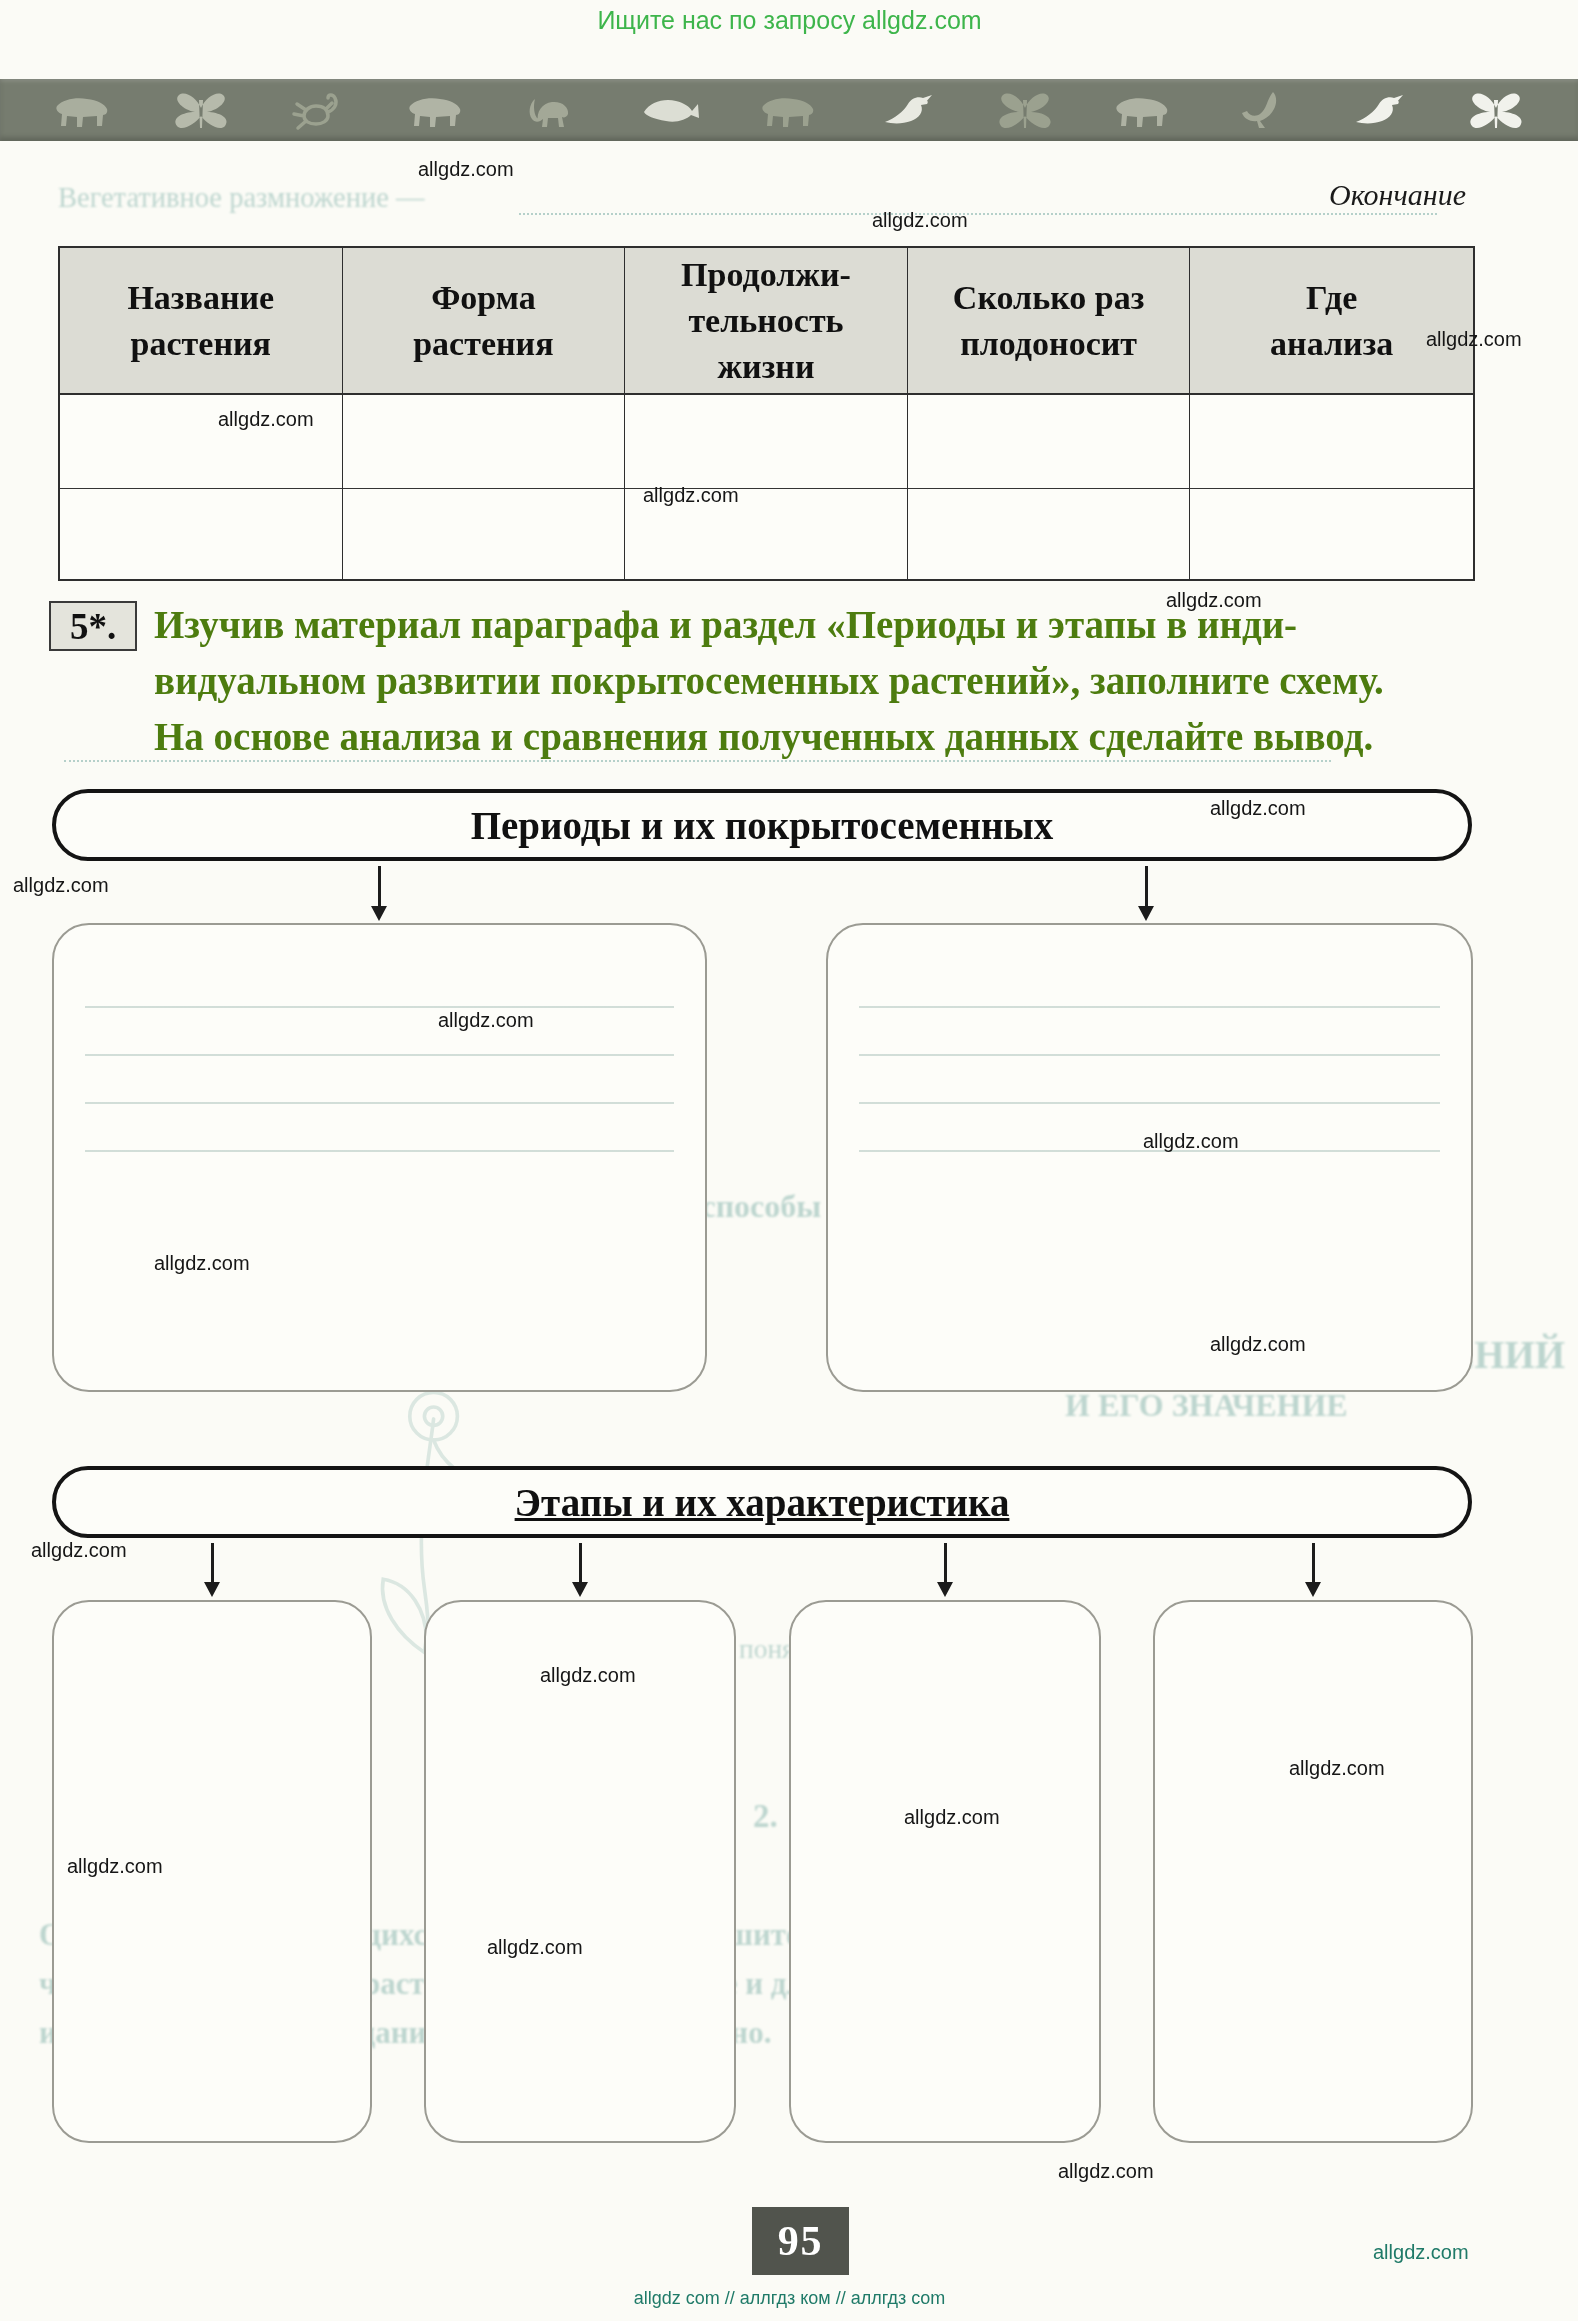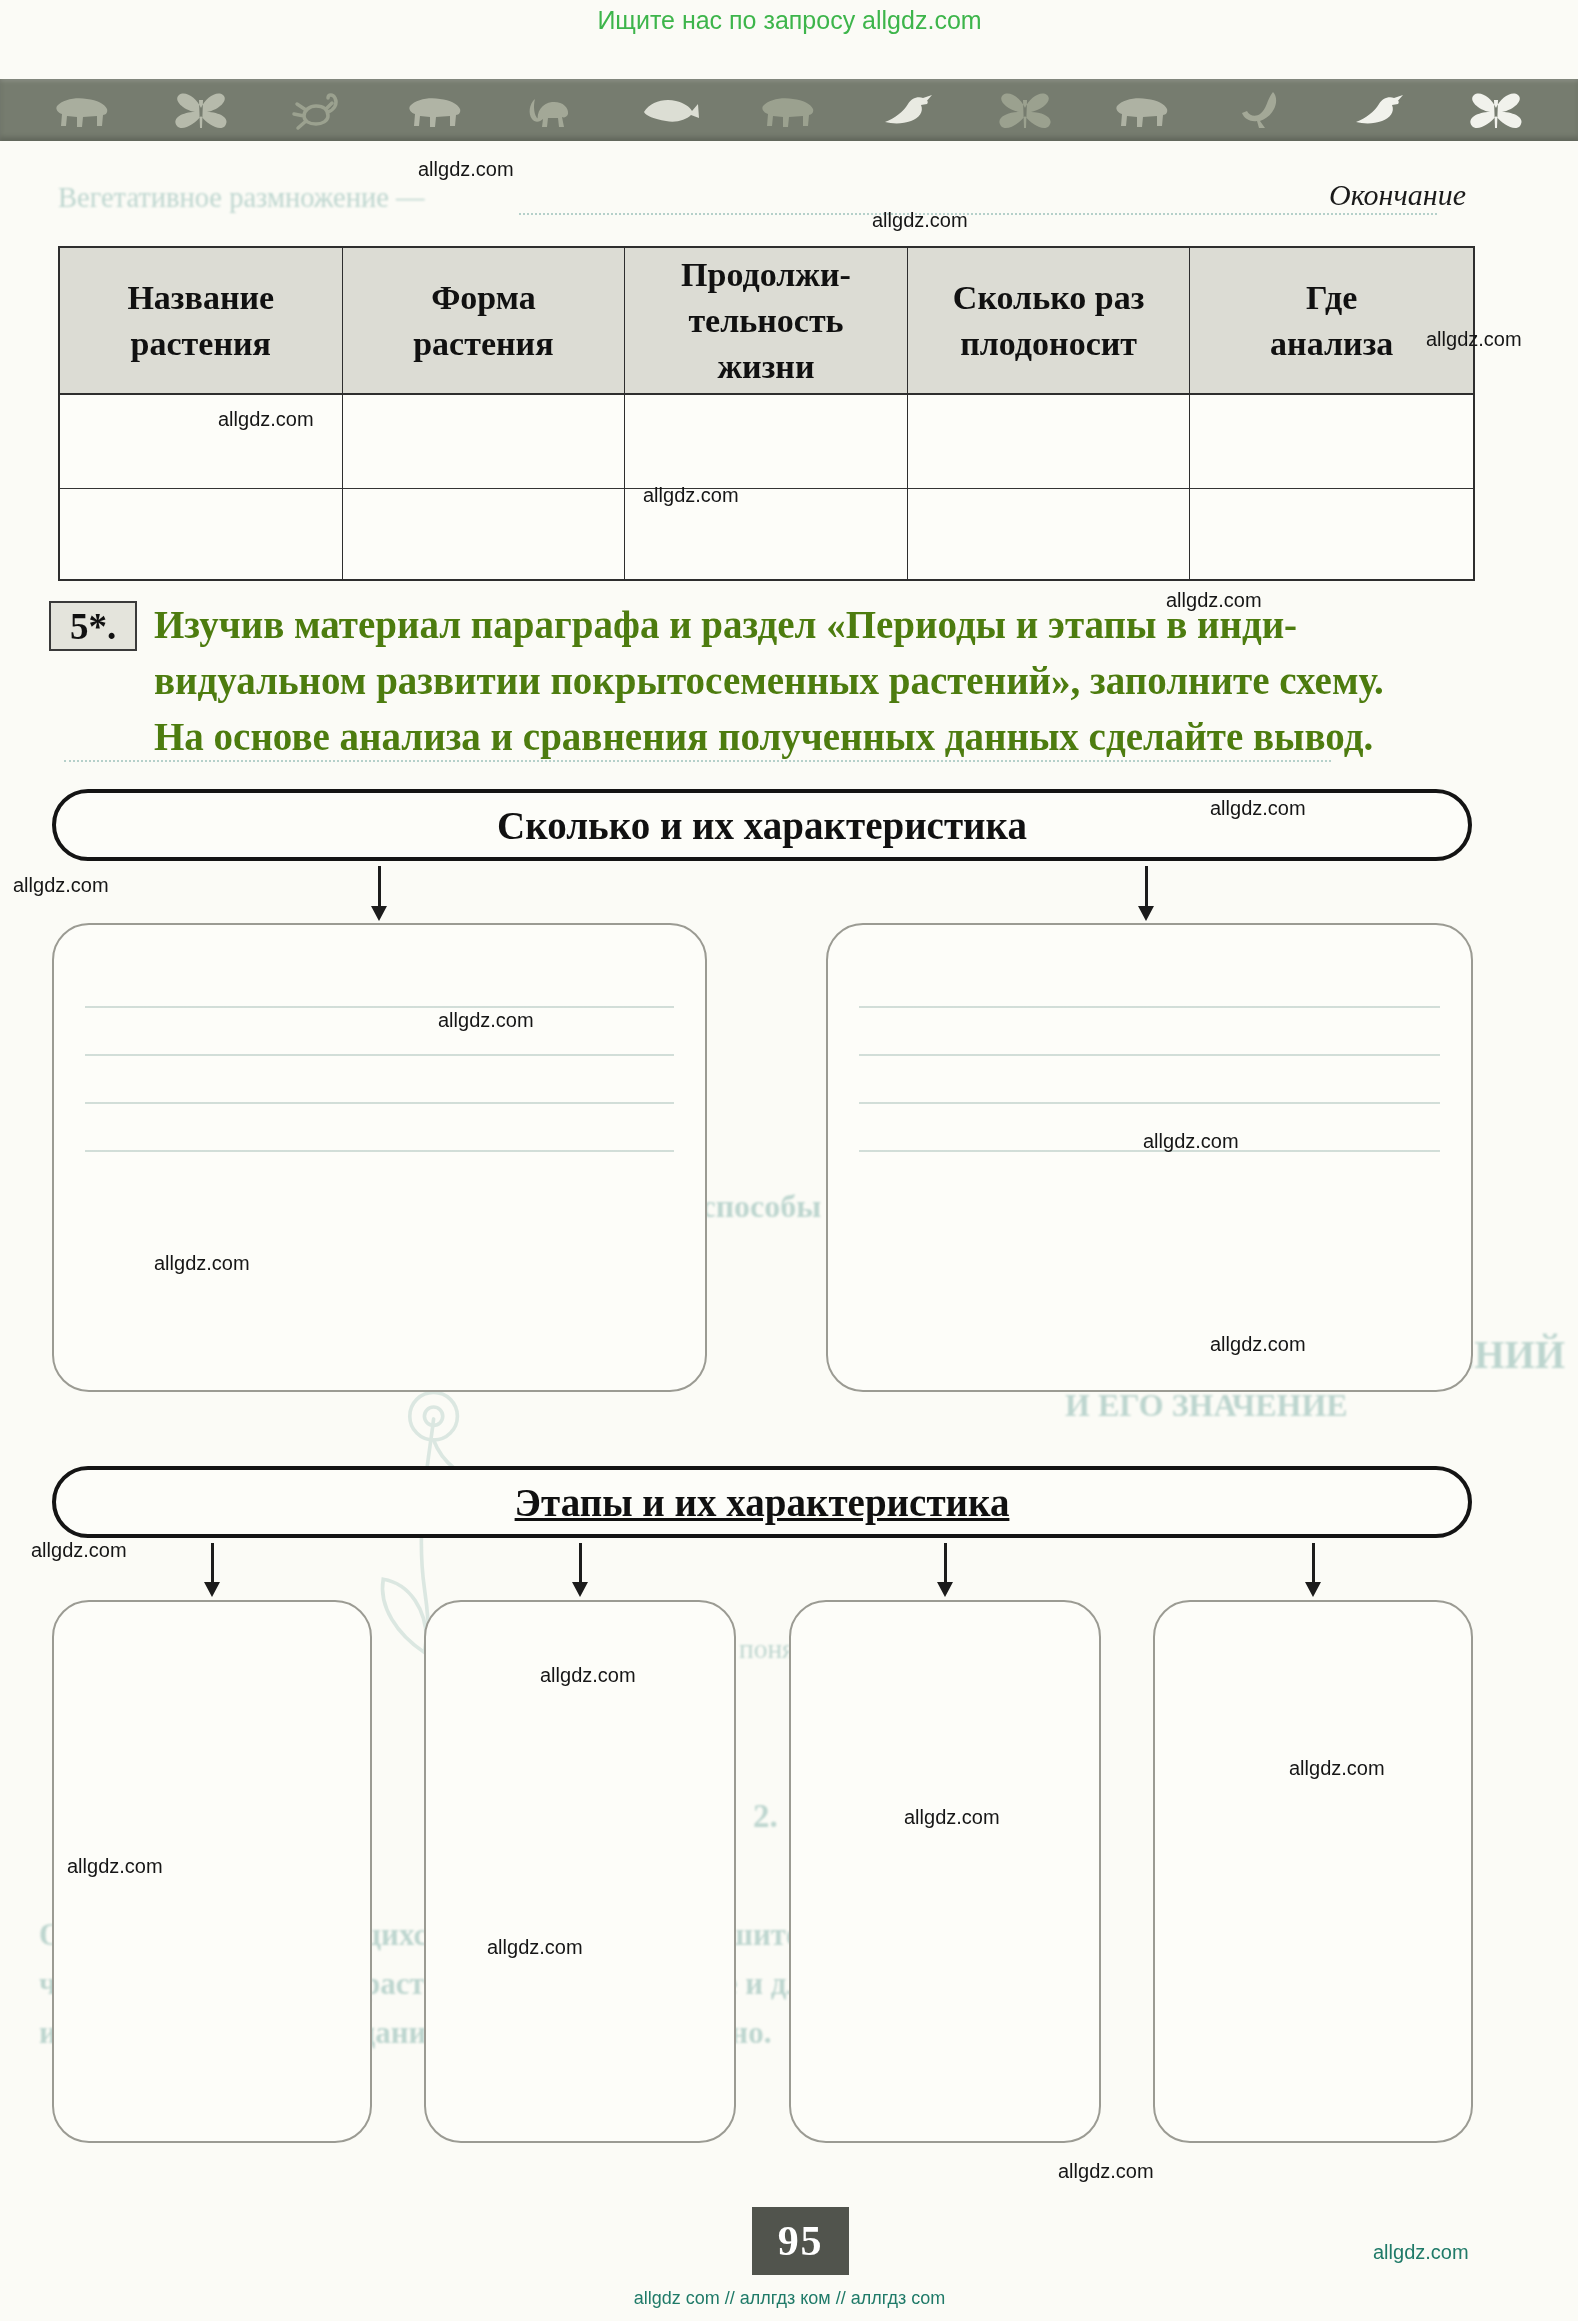--- a/index.html
+++ b/index.html
@@ -251,21 +251,21 @@
     <div class="cell td r2"></div>
     <div class="cell td r2"></div>
     <div class="cell td r2"></div>
   </div>
 
   <div class="task-badge">5*.</div>
   <div class="task-text">Изучив материал параграфа и раздел «Периоды и этапы в инди-
 видуальном развитии покрытосеменных растений», заполните схему.
 На основе анализа и сравнения полученных данных сделайте вывод.</div>
 
-  <div class="pill pill-periods">Сколько и их характеристика</div>
+  <div class="pill pill-periods">Периоды и их покрытосеменных</div>
   <div class="arrow ar1 a-p1"></div>
   <div class="arrow ar1 a-p2"></div>
   <div class="bigbox bb-left">
     <div class="ruled"></div>
   </div>
   <div class="bigbox bb-right">
     <div class="ruled"></div>
   </div>
 
   <div class="pill pill-stages">Этапы и их характеристика</div>

